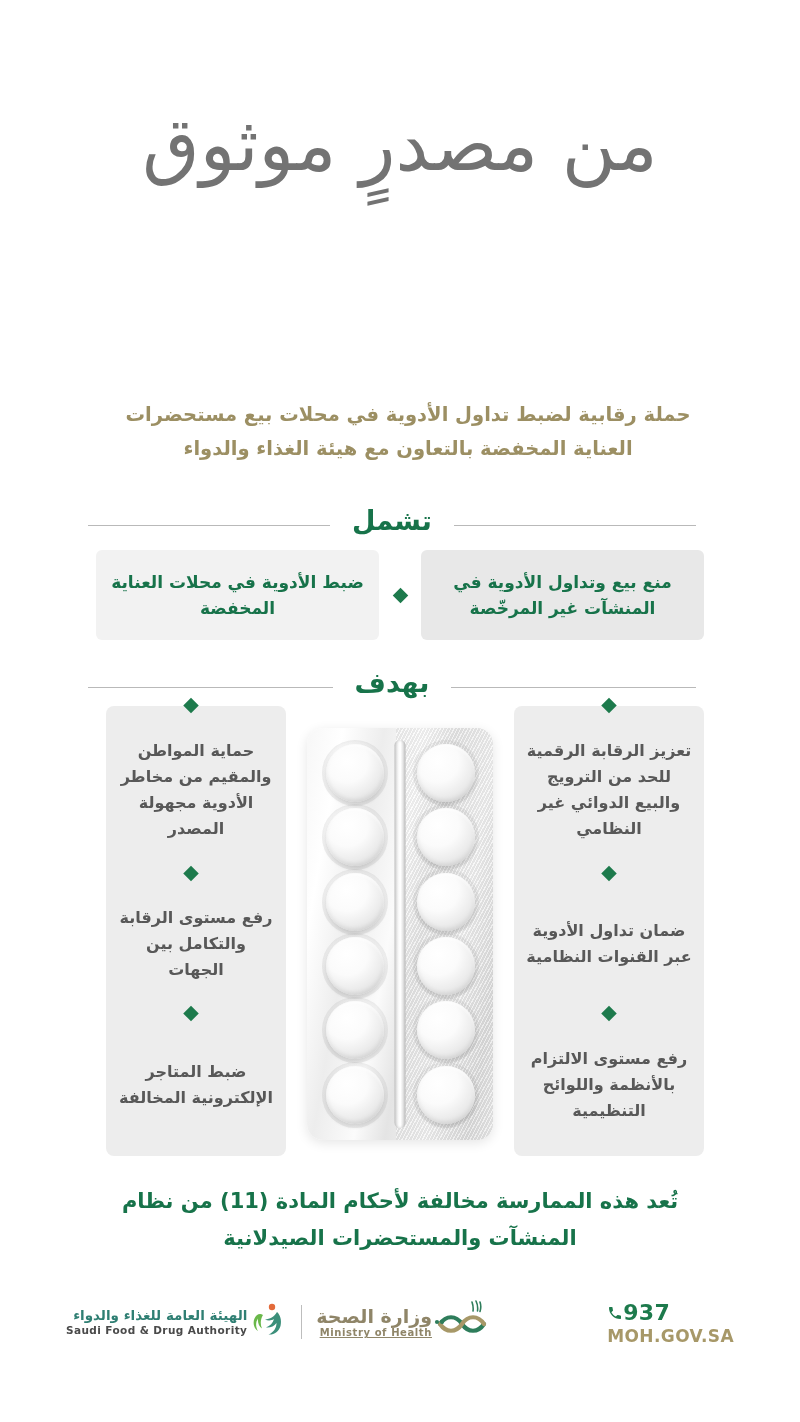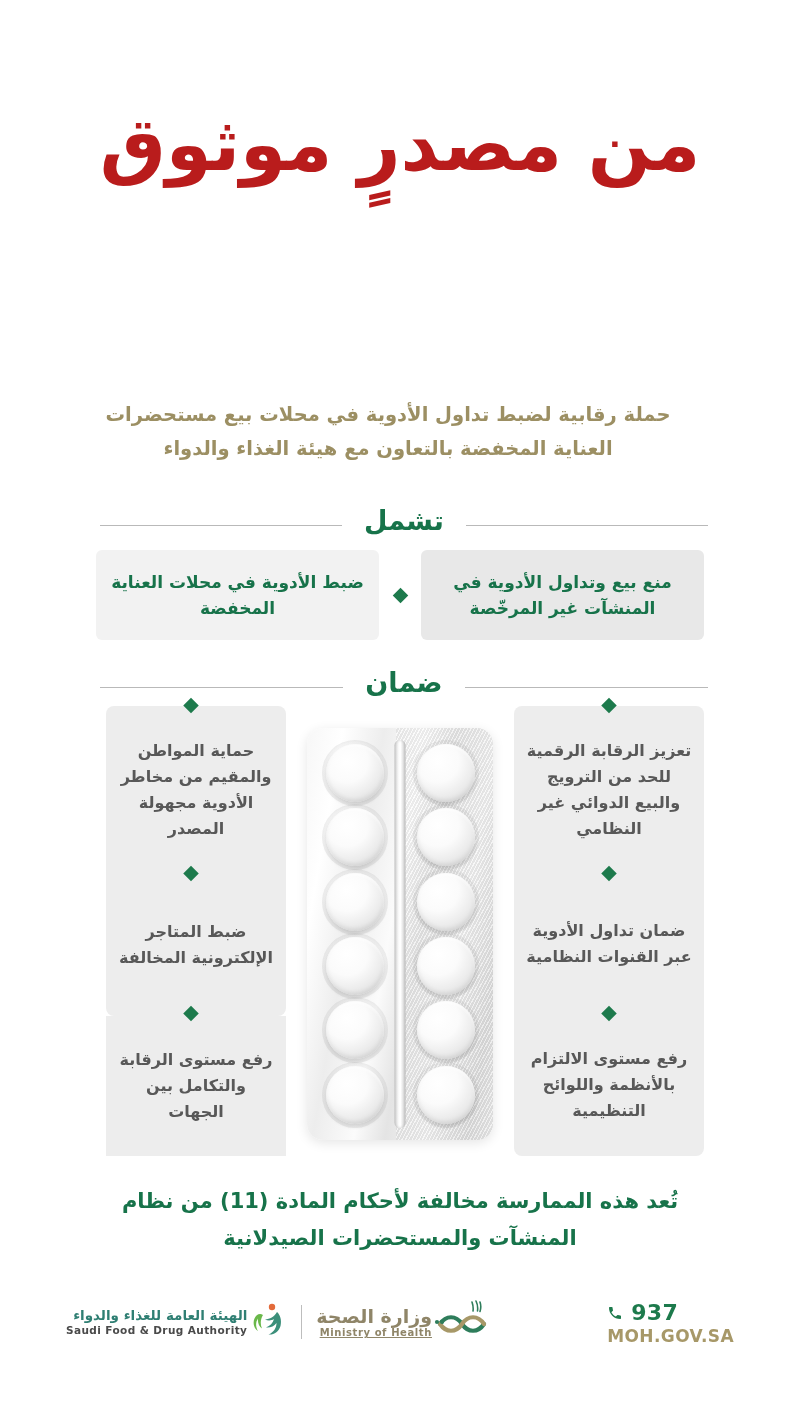--- a/index.html
+++ b/index.html
@@ -35,42 +35,42 @@
   .title-line1 {
     font-size: 96px;
     line-height: 1.05;
     font-weight: 700;
     color: #17734a;
     letter-spacing: -1px;
   }
   .title-line2 {
     font-size: 74px;
     line-height: 1.15;
-    font-weight: 700;
-    color: #b91c1c;
+    font-weight: 400;
+    color: #737373;
     margin-top: 6px;
   }
 
   
   .subtitle {
     position: absolute;
     top: 398px;
-    left: 88px;
+    left: 108px;
     width: 600px;
     text-align: center;
     color: #9c8f63;
     font-size: 19.5px;
     font-weight: 700;
     line-height: 1.72;
   }
 
   
   .divider {
     position: absolute;
-    left: 100px;
+    left: 88px;
     width: 608px;
     display: flex;
     align-items: center;
     gap: 16px;
   }
   .divider .rule {
     flex: 1 1 auto;
     height: 1px;
     background: #b9b9b9;
   }
@@ -285,21 +285,21 @@
   }
   .contact {
     display: flex;
     flex-direction: column;
     align-items: flex-start;
     direction: ltr;
   }
   .contact-row {
     display: flex;
     align-items: center;
-    gap: 8px;
+    gap: 0;
     color: #1d7a4c;
   }
   .phone-num {
     font-size: 22px;
     font-weight: 700;
     color: #1d7a4c;
     letter-spacing: 0.3px;
   }
   .contact-web {
     font-size: 17px;
@@ -381,42 +381,42 @@
   <div class="includes-row">
     <div class="include-cell shaded">منع بيع وتداول الأدوية في المنشآت غير المرخّصة</div>
     <div class="include-sep">
       <span class="diamond"></span>
     </div>
     <div class="include-cell plain">ضبط الأدوية في محلات العناية المخفضة</div>
   </div>
 
   <div class="divider" id="divider-bihadaf">
     <span class="rule"></span>
-    <span class="divider-label">ضمان</span>
+    <span class="divider-label">بهدف</span>
     <span class="rule"></span>
   </div>
 
   <div class="goals">
 
     <div class="goal-col right">
       <span class="goal-sep sep-top"></span>
       <span class="goal-sep sep-mid1"></span>
       <span class="goal-sep sep-mid2"></span>
       <div class="goal-card c1">تعزيز الرقابة الرقمية للحد من الترويج والبيع الدوائي غير النظامي</div>
       <div class="goal-card c2">ضمان تداول الأدوية عبر القنوات النظامية</div>
       <div class="goal-card c3">رفع مستوى الالتزام بالأنظمة واللوائح التنظيمية</div>
     </div>
 
     <div class="goal-col left">
       <span class="goal-sep sep-top"></span>
       <span class="goal-sep sep-mid1"></span>
       <span class="goal-sep sep-mid2"></span>
       <div class="goal-card c1">حماية المواطن والمقيم من مخاطر الأدوية مجهولة المصدر</div>
+      <div class="goal-card c2">رفع مستوى الرقابة والتكامل بين الجهات</div>
       <div class="goal-card c3">ضبط المتاجر الإلكترونية المخالفة</div>
-      <div class="goal-card c2">رفع مستوى الرقابة والتكامل بين الجهات</div>
     </div>
   </div>
 
   <div class="blister-wrap">
     <div class="blister">
       <div class="pill-grid">
         <span class="pill"></span>
         <span class="pill"></span>
         <span class="pill"></span>
         <span class="pill"></span>

